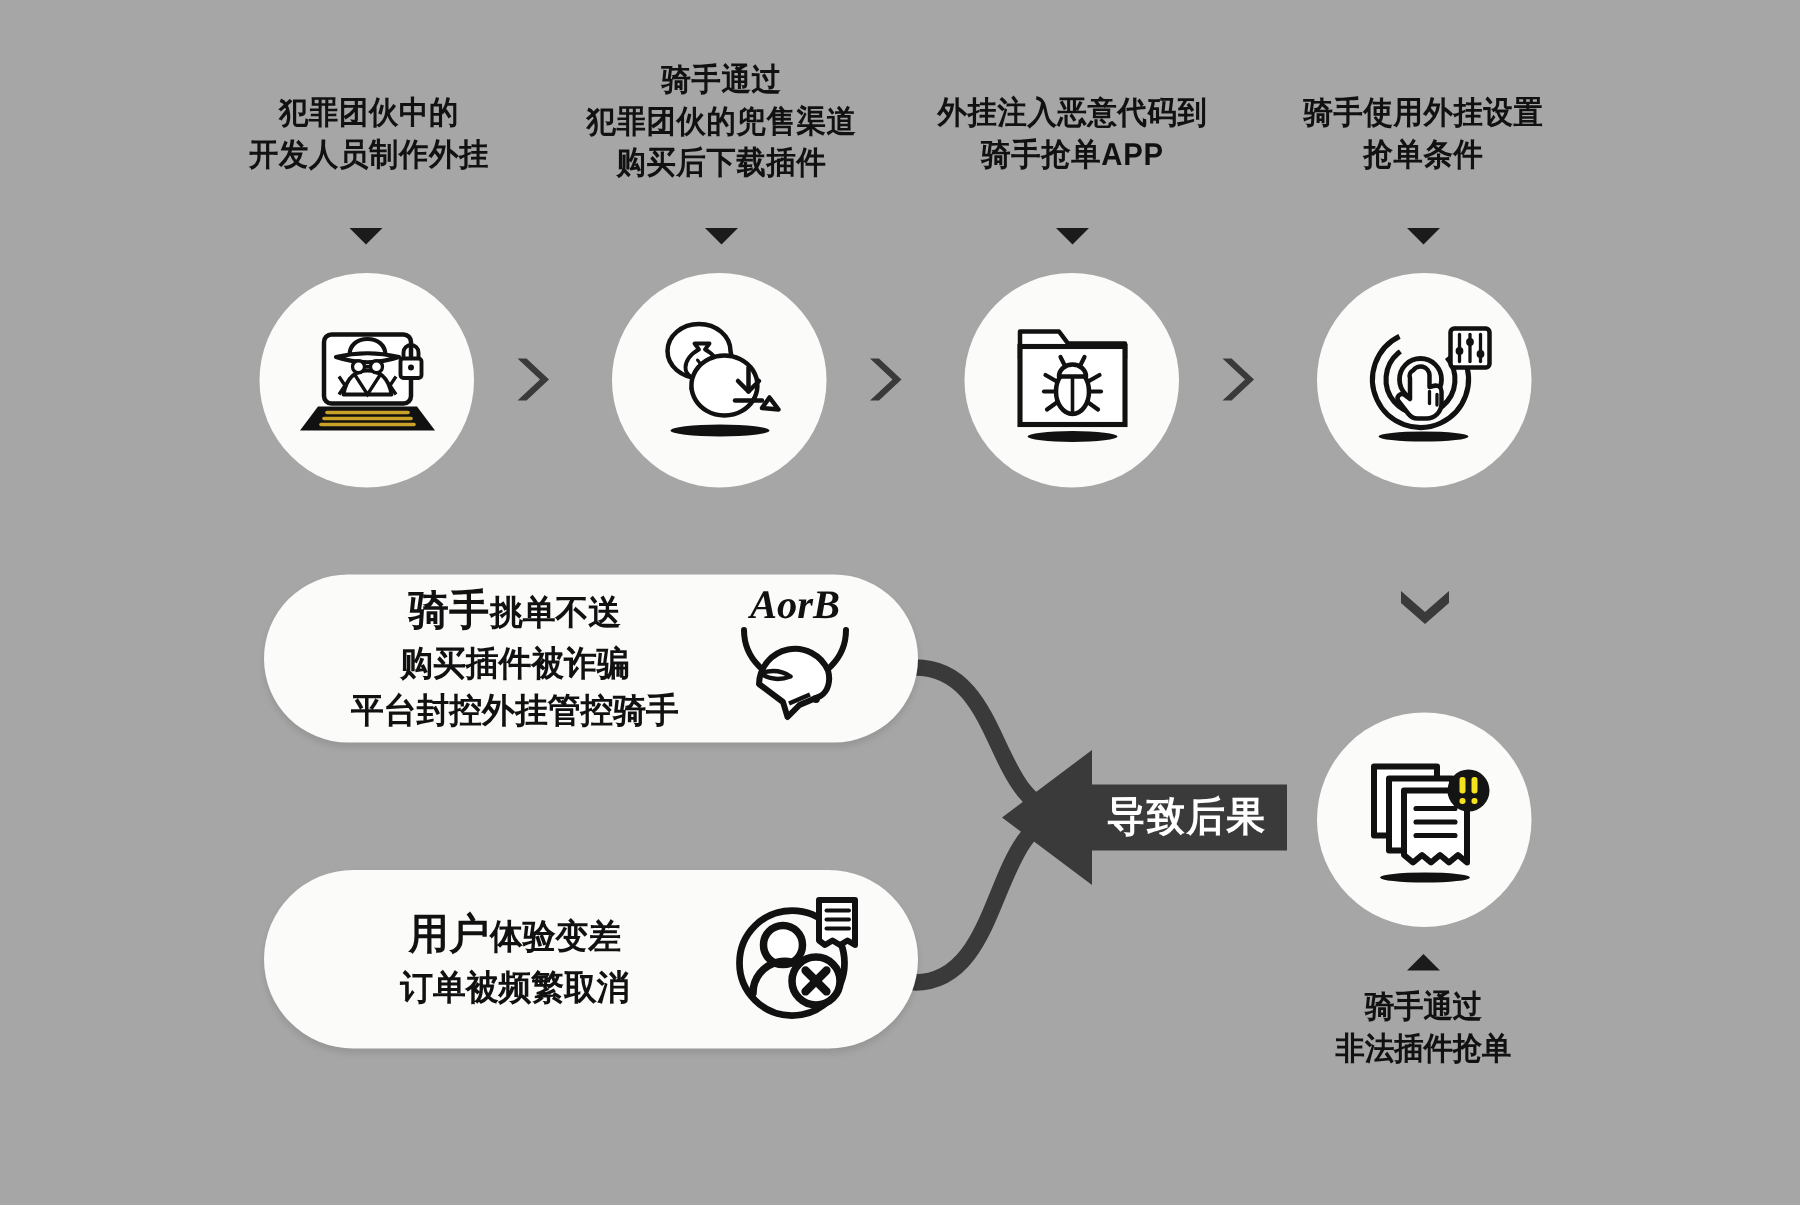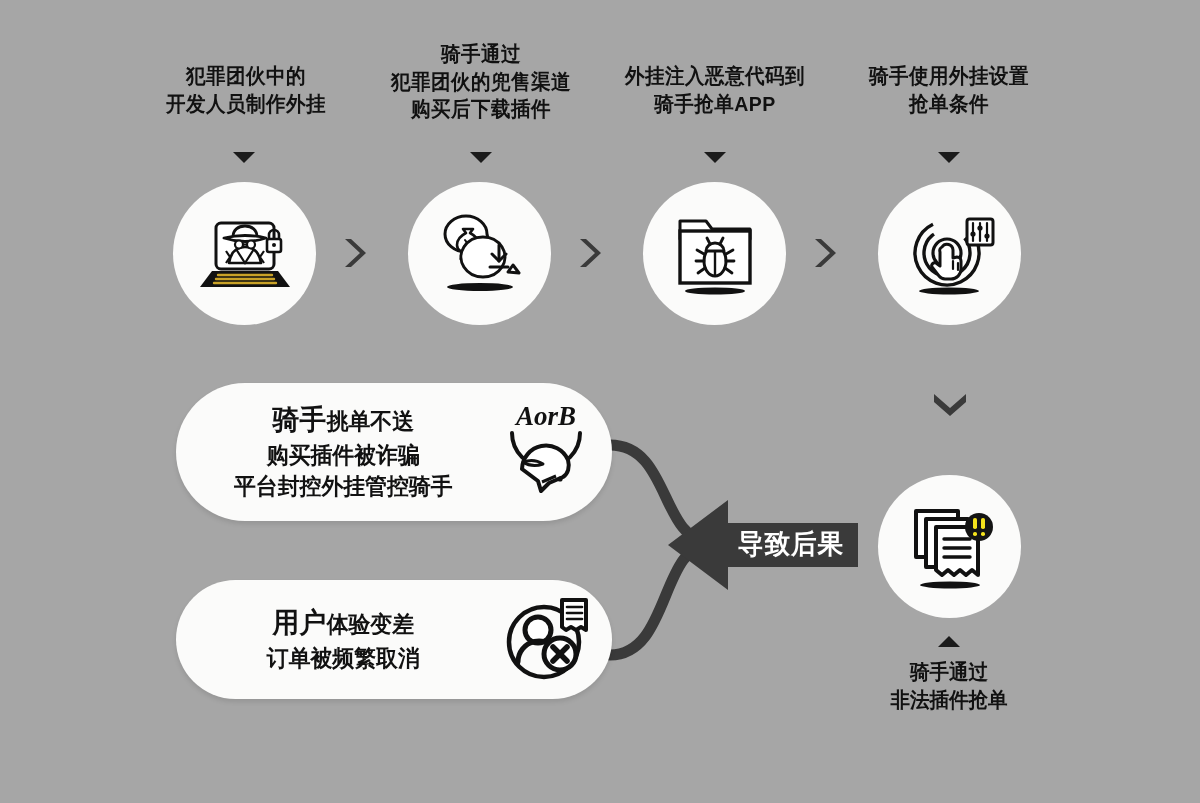--- a/index.html
+++ b/index.html
@@ -82,21 +82,21 @@
 
   
   .pill {
     position: absolute;
     background: #fbfbfa;
     border-radius: 999px;
     display: flex;
     align-items: center;
     box-shadow: 0 3px 5px rgba(0,0,0,0.10);
   }
-  .pill.p-top { left: 176px; top: 383px; width: 436px; height: 138px; }
+  .pill.p-top { left: 176px; top: 383px; width: 436px; height: 112px; }
   .pill.p-bot { left: 176px; top: 580px; width: 436px; height: 119px; }
 
   .pill-text {
     flex: 1;
     text-align: center;
     color: #111;
     font-weight: bold;
     line-height: 1.38;
     padding-left: 30px;
     transform: scaleX(0.95);
@@ -105,21 +105,21 @@
   .pill.p-bot .pill-text { font-size: 23px; }
 
   .pill-text .lead {
     font-size: 28px;
     letter-spacing: 0.5px;
   }
   .pill-icon {
     width: 112px;
     display: flex;
     align-items: center;
-    justify-content: flex-end;
+    justify-content: flex-start;
     padding-right: 18px;
   }
 
   
   .big-arrow {
     position: absolute;
     left: 668px;
     top: 490px;
     width: 190px;
     height: 110px;

